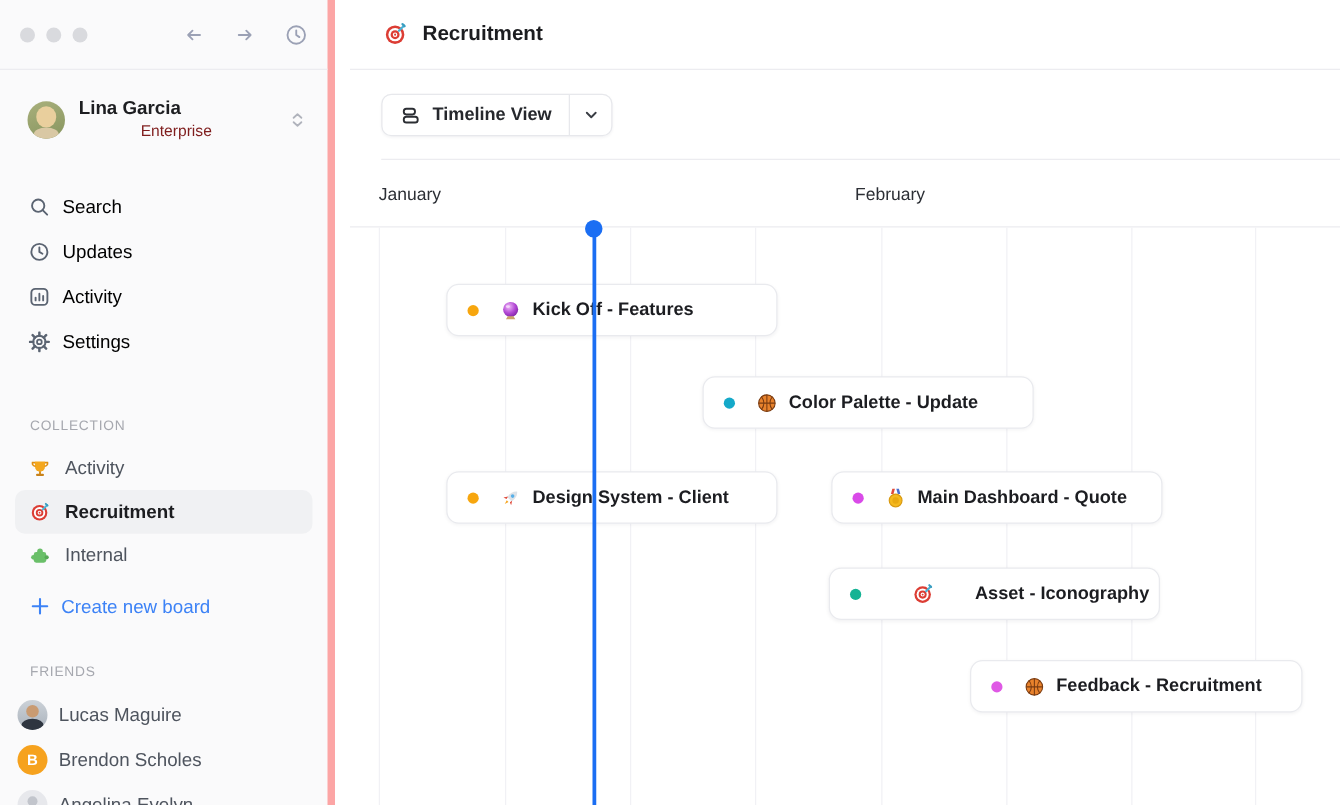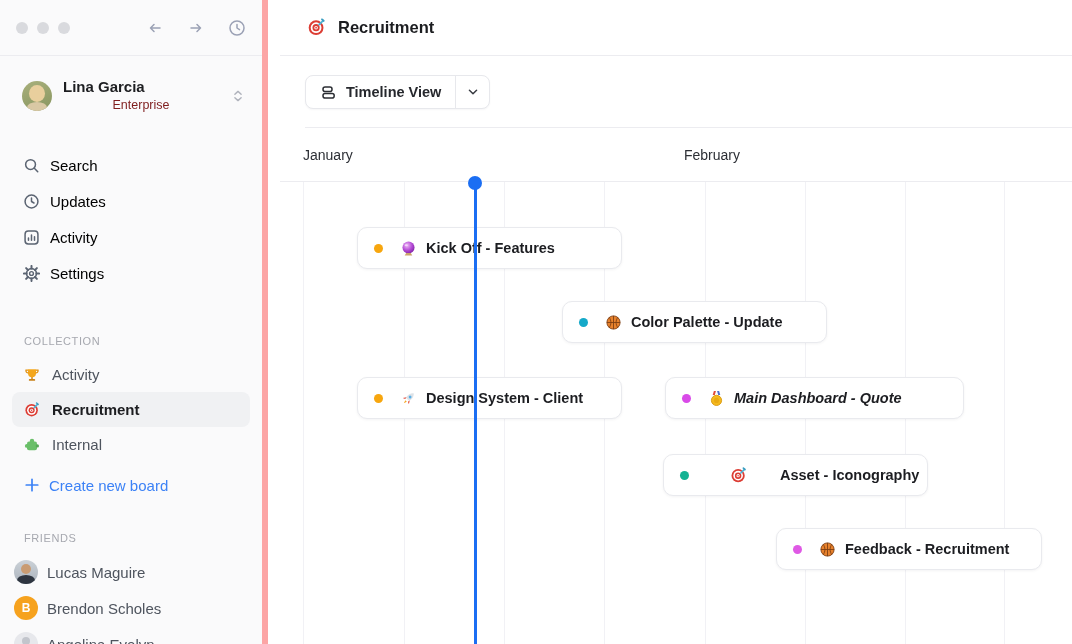--- a/index.html
+++ b/index.html
@@ -347,21 +347,21 @@
           <g transform="rotate(45 9 9)">
             <path d="M9 1.2c2.5 2 3.4 6 2.4 9.2H6.6C5.6 7.2 6.5 3.2 9 1.2z" fill="#dde2e7"></path>
             <circle cx="9" cy="6.6" r="1.5" fill="#58b0e8"></circle>
             <path d="M6.6 9.6 4.4 13l2.6-1.1zM11.4 9.6l2.2 3.4-2.6-1.1z" fill="#e04a3a"></path>
             <path d="M7.9 12.6 9 16l1.1-3.4z" fill="#f6a623"></path>
           </g>
         </svg>
       </span>
     <span class="tl-label">Design System - Client</span>
   </div>
-  <div class="tl-card" style="left: 385px; top: 377px; width: 299px; font-style: italic;">
+  <div class="tl-card" style="left: 385px; top: 377px; width: 265px;">
     <span class="tl-dot" style="background: rgb(217, 74, 232);"></span>
     <span class="tl-emoji">
         <svg width="100%" height="100%" viewBox="0 0 18 18" fill="none" xmlns="http://www.w3.org/2000/svg">
           <path d="M6.2 1h2.2L7.2 5.4H5z" fill="#e04a3a"></path>
           <path d="M11.8 1H9.6l1.2 4.4H13z" fill="#4a6fd0"></path>
           <circle cx="9" cy="11" r="5.4" fill="#f5b91e" stroke="#d99a12" stroke-width="1"></circle>
           <circle cx="9" cy="11" r="2.7" fill="#e9a912"></circle>
         </svg>
       </span>
     <span class="tl-label">Main Dashboard - Quote</span>

